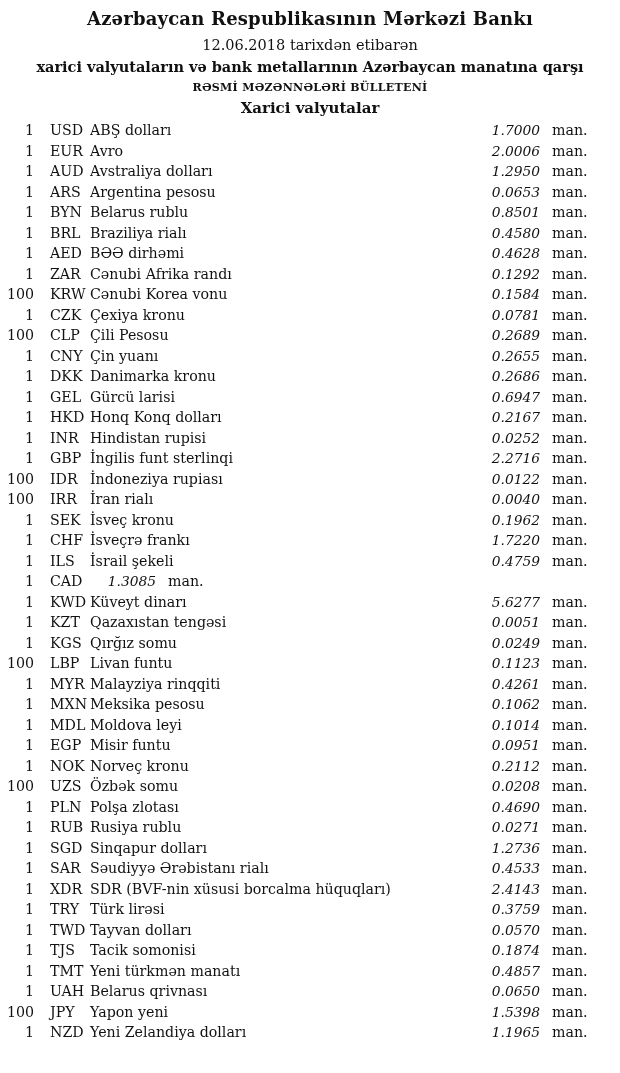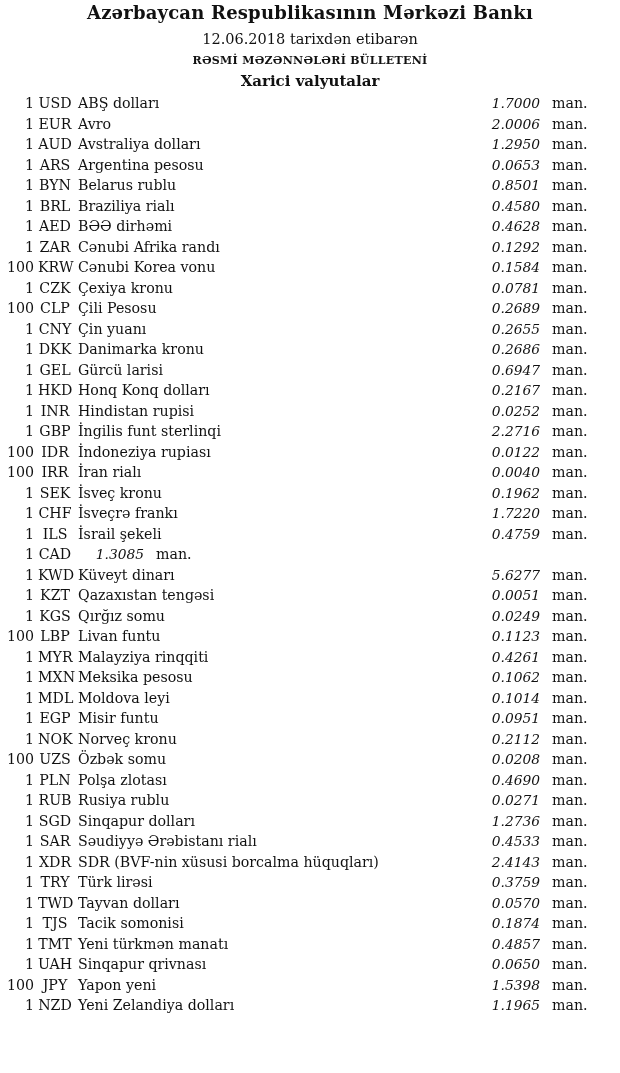--- a/index.html
+++ b/index.html
@@ -9,20 +9,21 @@
   }
   body {
     width: 620px;
     height: 1073px;
     font-family: "DejaVu Serif", "Liberation Serif", serif;
     color: #111111;
     overflow: hidden;
   }
   .header {
     text-align: center;
+    padding-top: 6px;
   }
   .bank-name {
     font-size: 18px;
     font-weight: bold;
     line-height: 25px;
     letter-spacing: 0.2px;
   }
   .date-line {
     font-size: 14.5px;
     font-weight: normal;
@@ -56,22 +57,22 @@
     font-size: 14.2px;
     white-space: nowrap;
   }
   .qty {
     width: 34px;
     text-align: right;
     flex: 0 0 auto;
   }
   .code {
     width: 34px;
-    margin-left: 4px;
-    text-align: center;
+    margin-left: 16px;
+    text-align: left;
     flex: 0 0 auto;
   }
   .name {
     flex: 1 1 auto;
     padding-left: 6px;
     overflow: hidden;
   }
   .rate {
     width: 80px;
     flex: 0 0 auto;
@@ -88,20 +89,21 @@
     padding-left: 4px;
     box-sizing: border-box;
   }
 </style>
 </head>
 <body>
 
 <div class="header">
   <div class="bank-name">Azərbaycan Respublikasının Mərkəzi Bankı</div>
   <div class="date-line">12.06.2018 tarixdən etibarən</div>
+  <div class="subtitle">xarici valyutaların və bank metallarının Azərbaycan manatına qarşı</div>
   <div class="bulletin-title">RƏSMİ MƏZƏNNƏLƏRİ BÜLLETENİ</div>
 </div>
 
 <div class="section-title">Xarici valyutalar</div>
 
 <div class="rates" id="rates-list">
   <div class="row">
     <span class="qty">1</span>
     <span class="code">USD</span>
     <span class="name">ABŞ dolları</span>
@@ -432,21 +434,21 @@
     <span class="qty">1</span>
     <span class="code">TMT</span>
     <span class="name">Yeni türkmən manatı</span>
     <span class="rate">0.4857</span>
     <span class="unit">man.</span>
   </div>
 
   <div class="row">
     <span class="qty">1</span>
     <span class="code">UAH</span>
-    <span class="name">Sinqapur qrivnası</span>
+    <span class="name">Belarus qrivnası</span>
     <span class="rate">0.0650</span>
     <span class="unit">man.</span>
   </div>
 
   <div class="row">
     <span class="qty">100</span>
     <span class="code">JPY</span>
     <span class="name">Yapon yeni</span>
     <span class="rate">1.5398</span>
     <span class="unit">man.</span>

